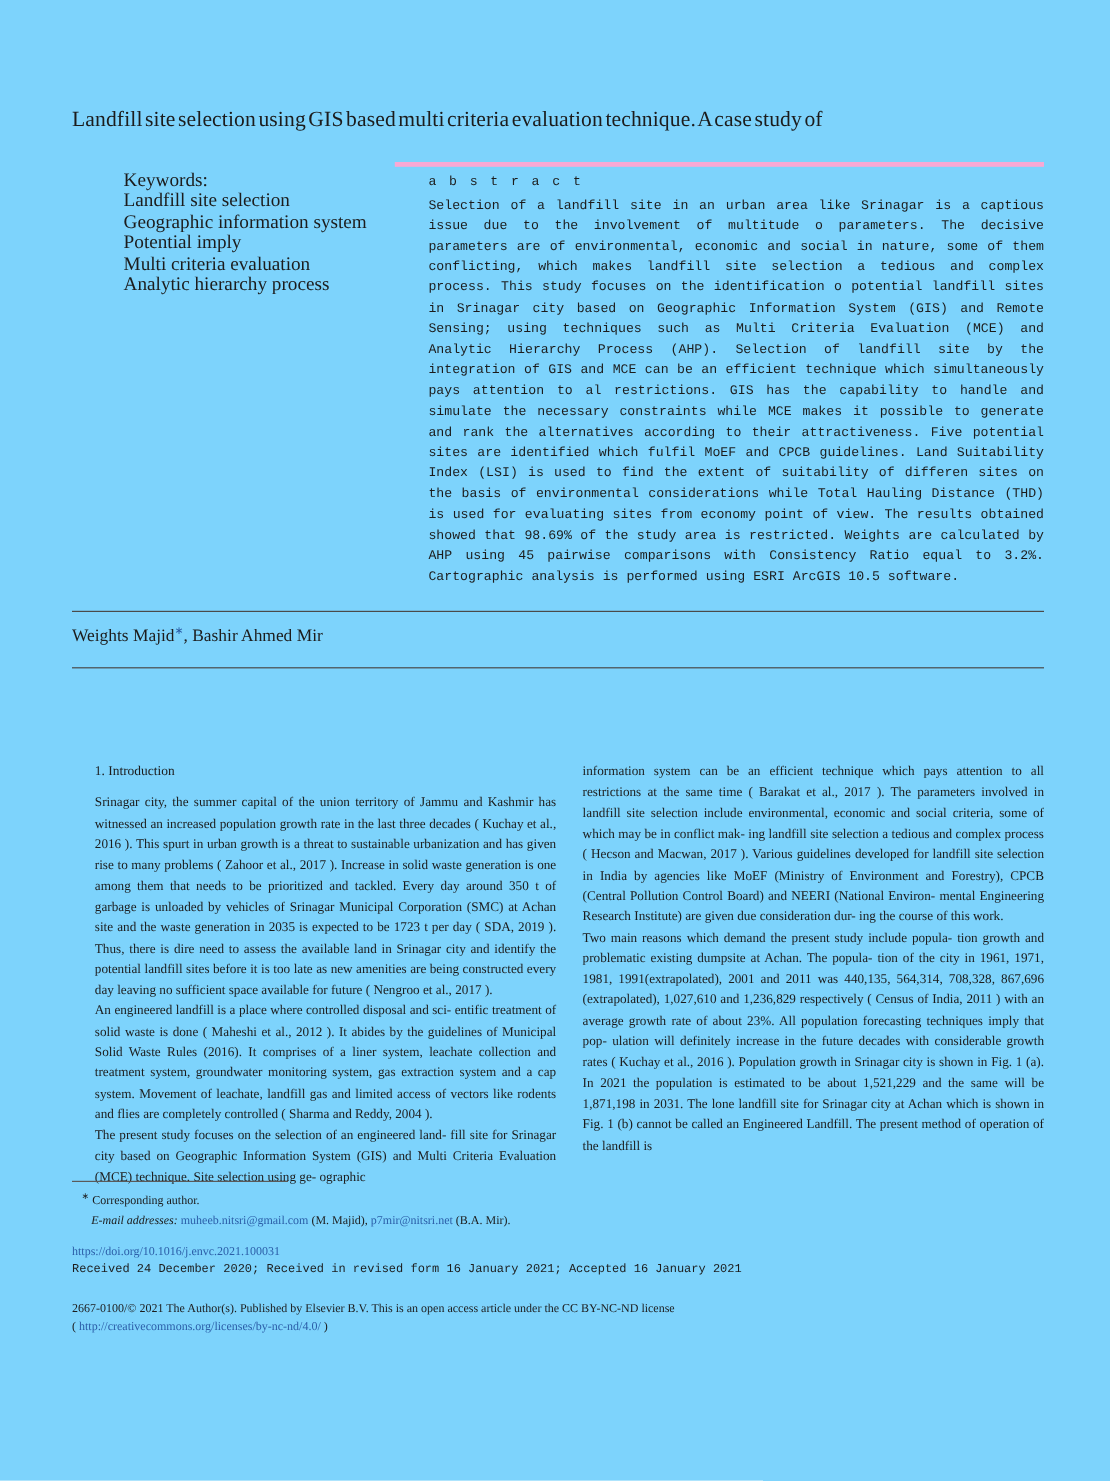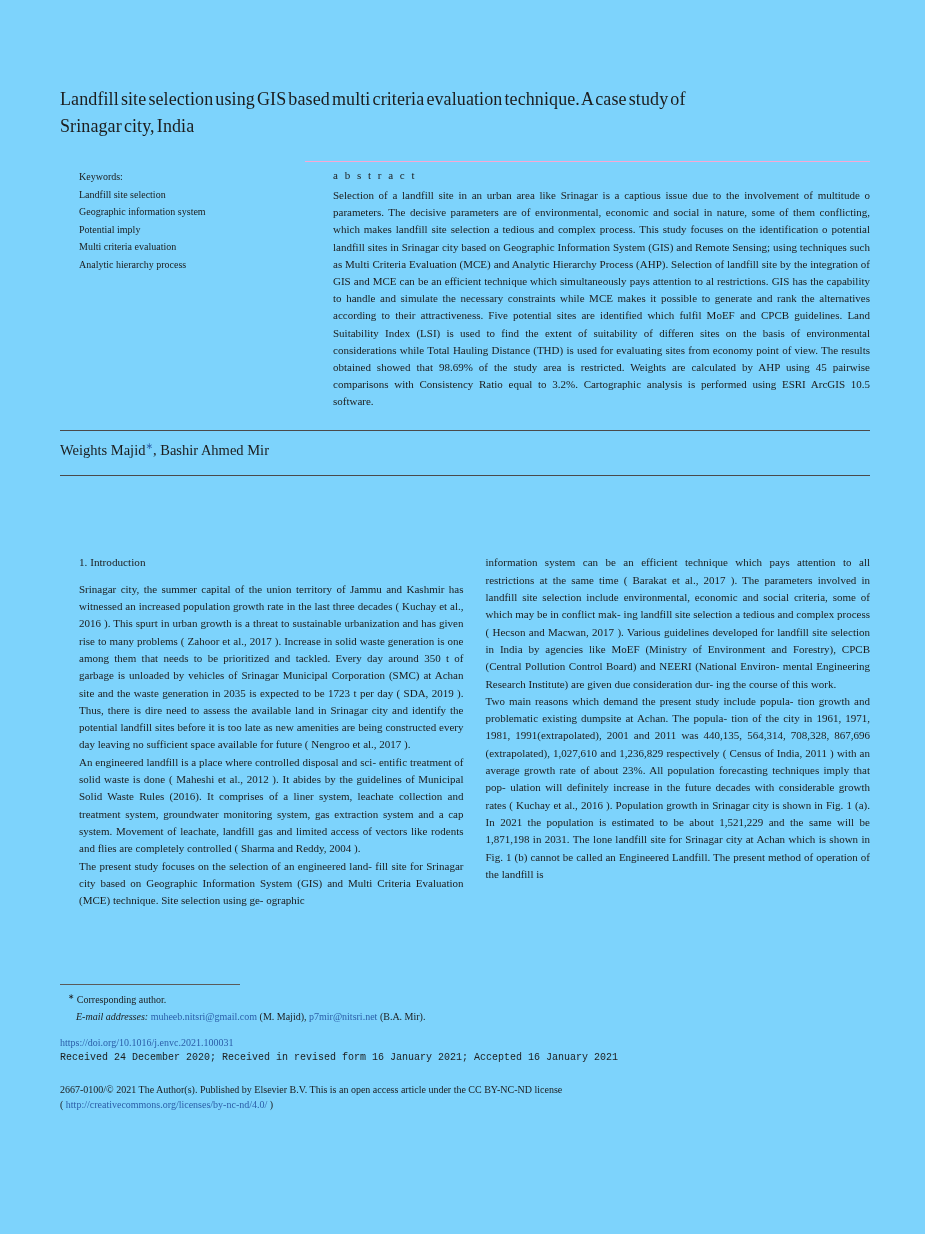--- a/index.html
+++ b/index.html
@@ -16,23 +16,23 @@
     padding: 86px 55px 0 60px;
   }
   a { color: var(--link-color, #2b5ea8); text-decoration: none; }
 
   
   .title { font-size: 18px; line-height: 26.5px; font-weight: normal; word-spacing: -2.5px; letter-spacing: 0.1px; }
   .title span { display: block; }
 
   
   .abstract-section { display: flex; margin-top: 22px; padding-left: 19px; }
-  .keywords-col { flex: none; width: 226px; font-size: 10px; line-height: 17.5px; padding-top: 7px; }
+  .keywords-col { flex: none; width: 226px; font-size: 16px; line-height: 17.5px; padding-top: 7px; margin-left: 24px; }
   .keywords-col div { margin: 0; }
-  .abstract-col { flex: 1; border-top: 1px solid #f9a8d4; padding: 7px 0 10px 28px; }
+  .abstract-col { flex: 1; border-top: 4px solid #f9a8d4; padding: 7px 0 10px 28px; font-family: Liberation Mono, monospace; }
   .abstract-heading { font-size: 11px; letter-spacing: 2px; margin-bottom: 6px; }
   .abstract-text { font-size: 11px; line-height: 17.2px; text-align: justify; }
 
   .rule-full { border-top: 1px solid #4a4a4a; margin-top: 9px; }
 
   
   .authors { margin-top: 10px; font-size: 14.5px; }
   .authors .asterisk { color: var(--link-color, #2b5ea8); font-size: 9px; vertical-align: super; }
   .affiliation { margin-top: 13px; font-style: italic; font-size: 12.5px; }
   .rule-2 { border-top: 1px solid #4a4a4a; margin-top: 17px; }
@@ -55,21 +55,20 @@
   .license { margin-top: 19px; }
   .license-url-line { margin-top: 1px; }
 </style>
 </head>
 <body>
 
 <div class="page">
 
   <h1 class="title">
     <span>Landfill site selection using GIS based multi criteria evaluation technique. A case study of</span>
-    <span>Srinagar city, India</span>
   </h1>
 
   <div class="abstract-section">
     <div class="keywords-col">
       <div>Keywords:</div>
       <div>Landfill site selection</div>
       <div>Geographic information system</div>
       <div>Potential imply</div>
       <div>Multi criteria evaluation</div>
       <div>Analytic hierarchy process</div>

